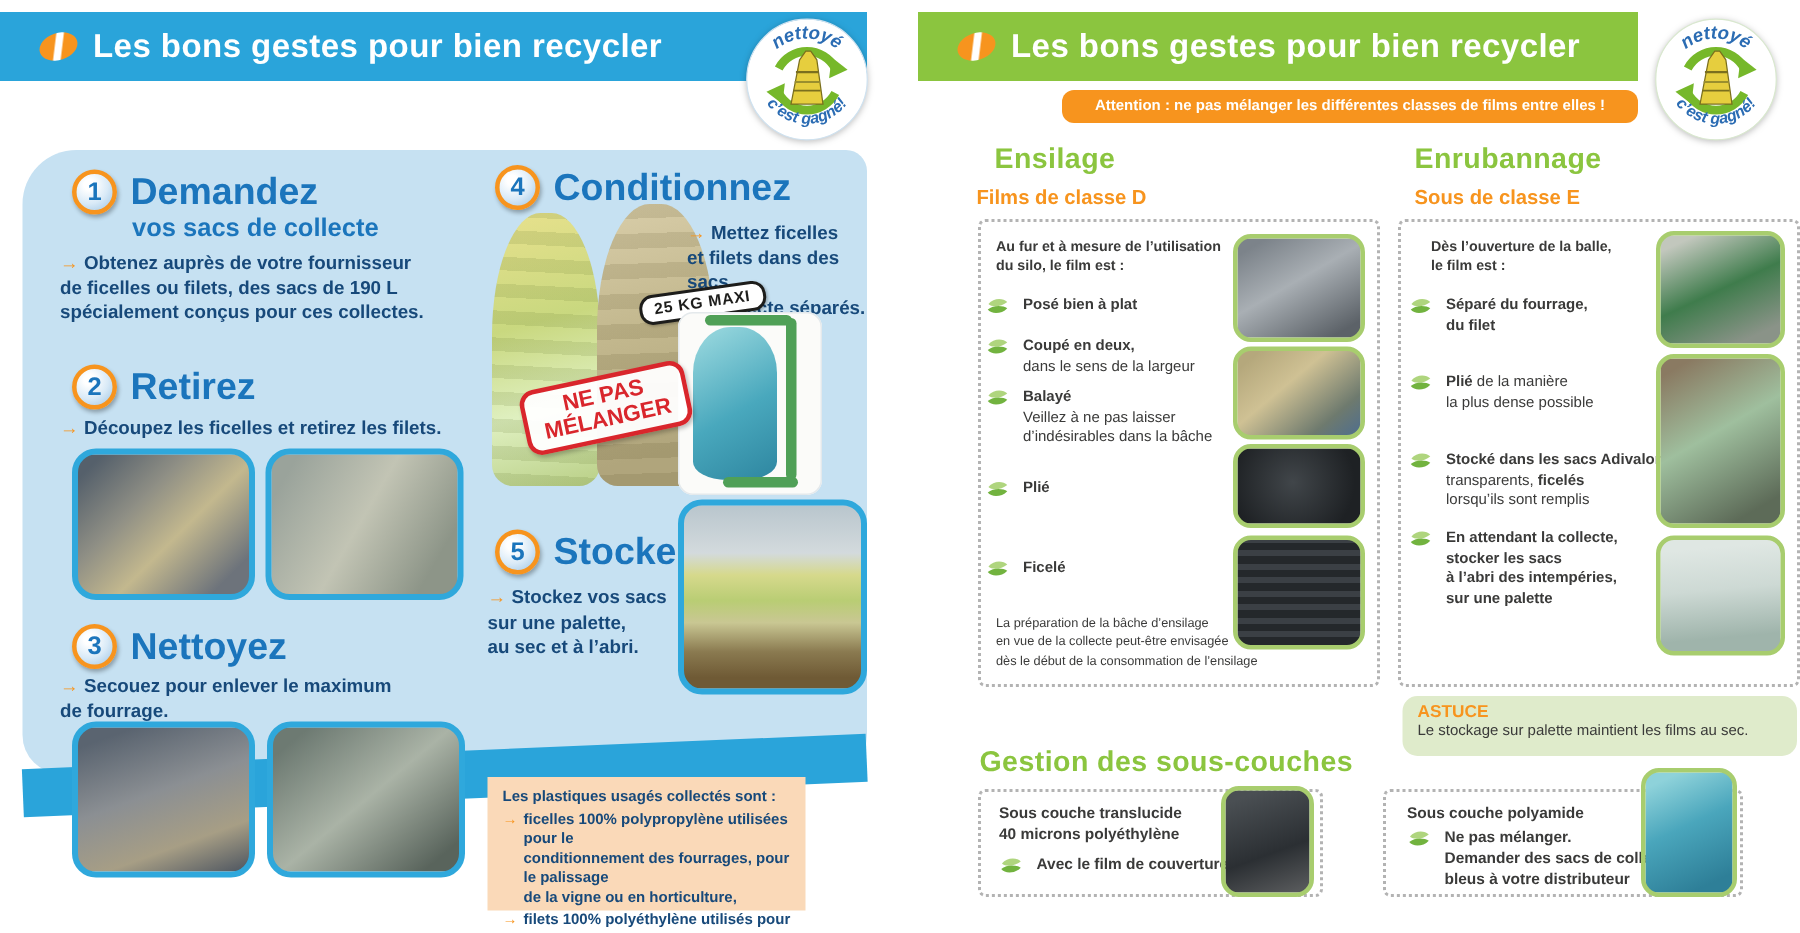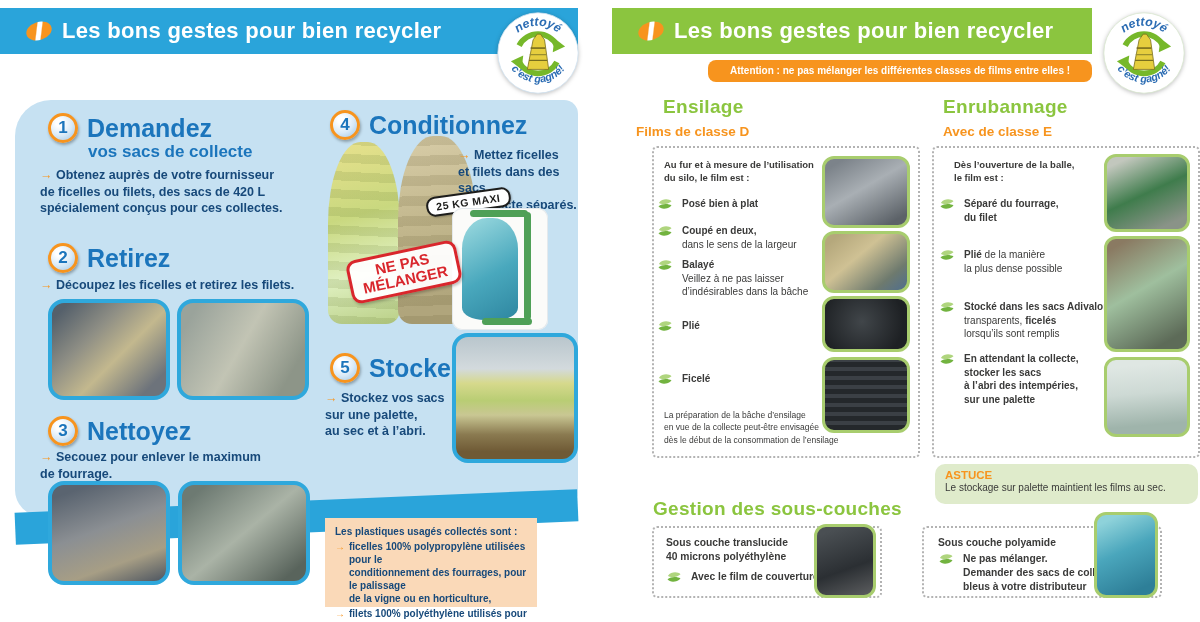--- a/index.html
+++ b/index.html
@@ -87,21 +87,21 @@
 
   <div class="abs panel"></div>
   <div class="abs band"></div>
 
   <div class="abs steph" style="left:48px;top:113px;">
     <span class="stepnum">1</span>
     <span class="steptitle">Demandez</span>
   </div>
   <div class="abs stepsub" style="left:88px;top:142px;">vos sacs de collecte</div>
   <div class="abs sbody pre" style="left:40px;top:167px;width:285px;"><span class="arr">→</span> <span>Obtenez auprès de votre fournisseur
-de ficelles ou filets, des sacs de 420 L
+de ficelles ou filets, des sacs de 190 L
 spécialement conçus pour ces collectes.</span></div>
 
   <div class="abs steph" style="left:48px;top:243px;">
     <span class="stepnum">2</span>
     <span class="steptitle">Retirez</span>
   </div>
   <div class="abs sbody pre" style="left:40px;top:277px;width:290px;"><span class="arr">→</span> <span>Découpez les ficelles et retirez les filets.</span></div>
 
   <div class="abs photo" style="left:48px;top:299px;width:122px;height:101px;background:linear-gradient(135deg,#55606b 8%,#8f8f85 35%,#c3b88e 58%,#6d737b 88%);"></div>
   <div class="abs photo" style="left:177px;top:299px;width:132px;height:101px;background:linear-gradient(120deg,#9aa39b 10%,#c2c4b4 48%,#8d9588 85%);"></div>
@@ -184,21 +184,21 @@
     <line x1="41" y1="46" x2="59" y2="46" stroke="#7a6f1e" stroke-width="2"></line>
     <line x1="40" y1="54" x2="60" y2="54" stroke="#9a8f2e" stroke-width="1.5"></line>
     <line x1="39" y1="61" x2="61" y2="61" stroke="#7a6f1e" stroke-width="1.5"></line>
     <text font-size="15" font-style="italic" font-weight="bold" fill="#2B6CB3" text-anchor="middle"><textPath href="#bt2" startOffset="50%">nettoyé</textPath></text>
     <text font-size="13" font-style="italic" font-weight="bold" fill="#2B6CB3" text-anchor="middle"><textPath href="#bb2" startOffset="50%">c’est gagné!</textPath></text>
   </svg>
 
   <div class="abs warn" style="left:708px;top:60px;width:384px;height:22px;">Attention : ne pas mélanger les différentes classes de films entre elles !</div>
 
   <div class="abs gh" style="left:663px;top:96px;text-align:center;">Ensilage</div>
-  <div class="abs oh" style="left:636px;top:124px;">Films de classe D</div>
+  <div class="abs oh" style="left:651px;top:124px;">Films de classe D</div>
   <div class="abs dotted" style="left:652px;top:146px;width:268px;height:312px;"></div>
   <div class="abs rintro pre" style="left:664px;top:158px;">Au fur et à mesure de l’utilisation
 du silo, le film est :</div>
 
   <div class="abs ritem" style="left:657px;top:197px;">
     <svg class="leaf" viewBox="0 0 16 14">
         <path d="M1.5,5 C5,0.5 12,0.5 15,3.5 C11,7 4,7.5 1.5,5 Z" fill="#AFD57E"></path>
         <path d="M1,9 C5,5.5 12,6 15,8 C11,12.5 3.5,12.5 1,9 Z" fill="#72B33F"></path>
       </svg>
     <div class="rtext pre"><span class="b">Posé bien à plat</span><span></span></div>
@@ -237,21 +237,21 @@
   <div class="abs rfoot pre" style="left:664px;top:409px;">La préparation de la bâche d’ensilage
 en vue de la collecte peut-être envisagée
 dès le début de la consommation de l’ensilage</div>
 
   <div class="abs photog" style="left:822px;top:156px;width:88px;height:72px;background:linear-gradient(150deg,#7c838a 10%,#a9afb4 45%,#5c6268 90%);"></div>
   <div class="abs photog" style="left:822px;top:231px;width:88px;height:62px;background:linear-gradient(140deg,#b5a87c 10%,#cfc194 40%,#6e7a6e 78%,#4f6e8e);"></div>
   <div class="abs photog" style="left:822px;top:296px;width:88px;height:56px;background:radial-gradient(circle at 45% 45%,#41464a,#1e2124 78%);"></div>
   <div class="abs photog" style="left:822px;top:357px;width:88px;height:76px;background:repeating-linear-gradient(0deg,#24282b 0 5px,#3b4045 5px 9px);"></div>
 
   <div class="abs gh" style="left:943px;top:96px;">Enrubannage</div>
-  <div class="abs oh" style="left:943px;top:124px;">Avec de classe E</div>
+  <div class="abs oh" style="left:943px;top:124px;">Sous de classe E</div>
   <div class="abs dotted" style="left:932px;top:146px;width:268px;height:312px;"></div>
   <div class="abs rintro pre" style="left:944px;top:158px;margin-left:10px;">Dès l’ouverture de la balle,
 le film est :</div>
 
   <div class="abs ritem" style="left:939px;top:197px;">
     <svg class="leaf" viewBox="0 0 16 14">
         <path d="M1.5,5 C5,0.5 12,0.5 15,3.5 C11,7 4,7.5 1.5,5 Z" fill="#AFD57E"></path>
         <path d="M1,9 C5,5.5 12,6 15,8 C11,12.5 3.5,12.5 1,9 Z" fill="#72B33F"></path>
       </svg>
     <div class="rtext pre"><span class="b">Séparé du fourrage,

